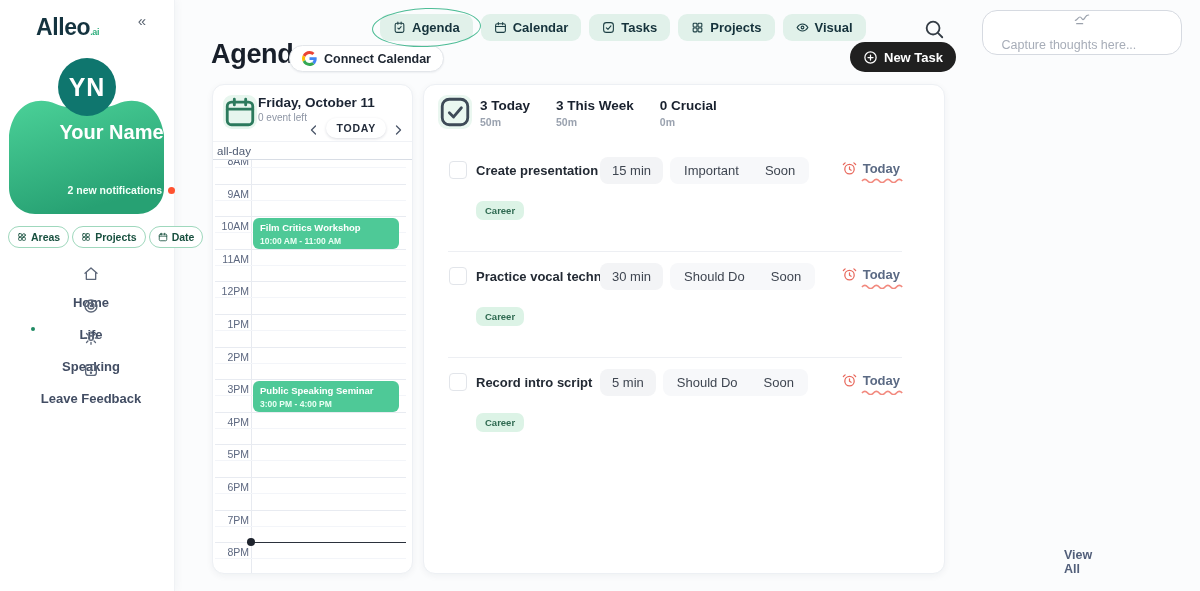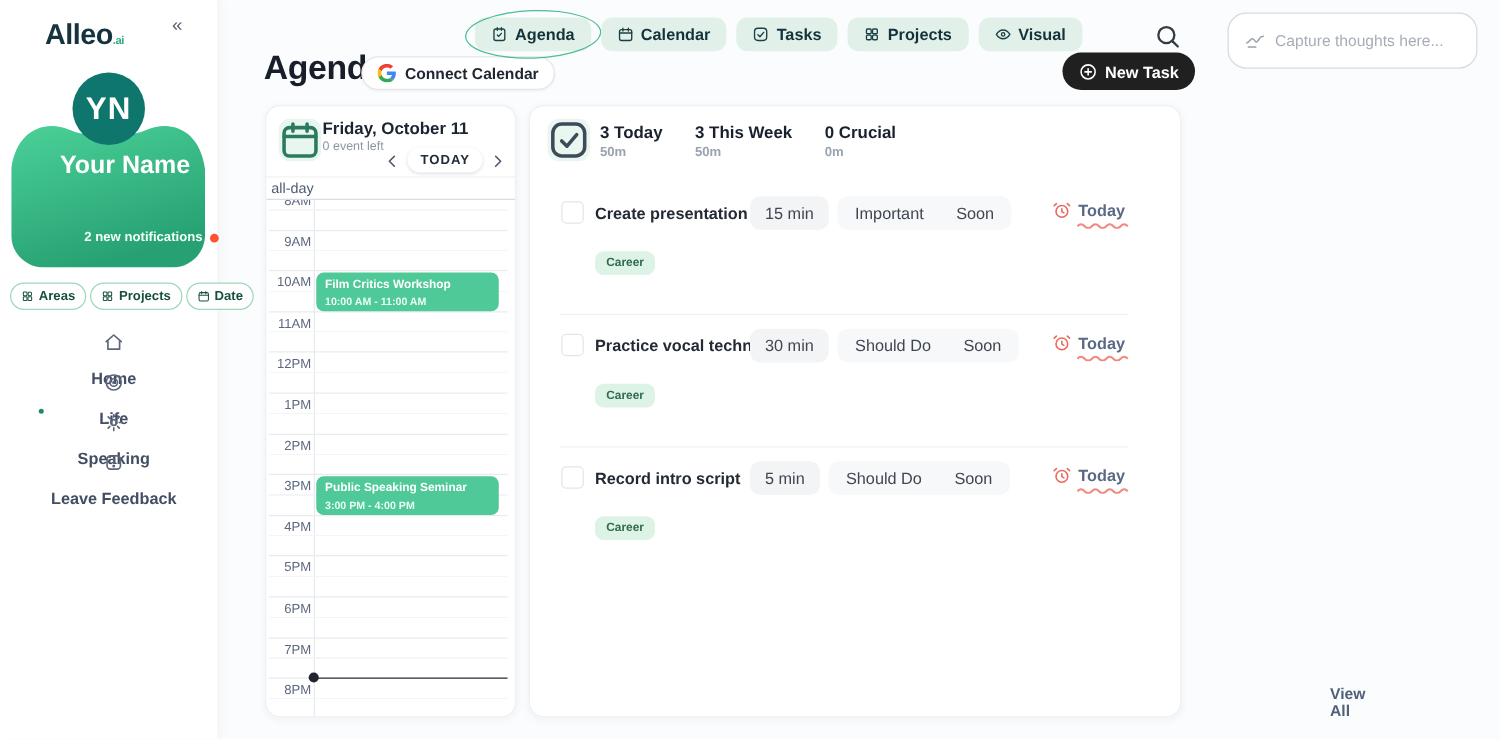--- a/index.html
+++ b/index.html
@@ -11,21 +11,21 @@
   .sidebar { position:absolute; left:0; top:0; width:175px; height:591px; background:#fff;
              border-right:1px solid #f0f2f5; box-shadow:2px 0 8px rgba(30,40,70,.04); z-index:5; }
   .logo { position:absolute; left:36px; top:14px; font-size:23px; font-weight:800; color:#14333f; letter-spacing:-.4px; }
   .logo .suffix { font-size:9px; font-weight:700; color:#2fae7d; }
   .collapse { position:absolute; right:28px; top:12px; font-size:15px; color:#596370; cursor:pointer; }
   .user-card-wrap { position:absolute; left:9px; top:87px; width:155px; height:127px; }
   .user-card-wrap svg.card-bg { position:absolute; inset:0; width:155px; height:127px; }
   .avatar { position:absolute; left:58px; top:58px; width:58px; height:58px; border-radius:50%;
             background:#0f766e; color:#fff; display:flex; align-items:center; justify-content:center;
             font-size:25px; font-weight:600; letter-spacing:1px; z-index:3; }
-  .user-name { position:absolute; left:0; width:175px; top:121px; text-align:left; color:#fff;
+  .user-name { position:absolute; left:0; width:175px; top:121px; text-align:center; color:#fff;
                font-size:20px; font-weight:800; z-index:4;padding-left:48px; }
   .notif { position:absolute; left:0; width:175px; top:184px; text-align:center; color:#f2fff8;
            font-size:10.5px; font-weight:600; z-index:4; display:flex; justify-content:flex-end; align-items:center; gap:6px; }
   .notif-dot { width:7px; height:7px; border-radius:50%; background:#ff5230; display:inline-block; }
   .filters { position:absolute; left:8px; top:226px; display:flex; gap:3px; }
   .filter-pill { display:flex; align-items:center; gap:4px; border:1px solid #9fd8bd; background:#fff;
                  color:#18503f; border-radius:12px; padding:4px 8px; font-size:10.5px; font-weight:700; cursor:pointer; }
   .filter-pill svg { width:10px; height:10px; }
   .side-nav { position:absolute; left:21px; top:266px; width:140px; }
   .nav-item { display:flex; align-items:center; gap:13px; height:32px; color:#424d63; font-size:13px;
@@ -36,21 +36,21 @@
   
   .tabs { position:absolute; left:380px; top:14px; display:flex; gap:8px; z-index:2; }
   .tab { display:flex; align-items:center; gap:6px; background:#e1f1ea; border-radius:9px; padding:6px 13px;
          font-size:13px; font-weight:700; color:#15323b; cursor:pointer; position:relative; }
   .tab svg { width:13px; height:13px; color:#1c3f44; }
   .tab.active::after { content:""; position:absolute; inset:-6px -8px; border:1.6px solid rgba(47,177,132,.85);
                        border-radius:50%; transform:rotate(-2deg); pointer-events:none; }
   .search-btn { position:absolute; left:923px; top:18px; width:22px; height:22px; color:#333b44; cursor:pointer; }
   .search-btn svg { width:18px; height:18px; }
   .capture { position:absolute; left:982px; top:10px; width:200px; height:45px; border:1.3px solid #d6dae1;
-             border-radius:15px; background:#fff; display:flex; align-items:center; gap:8px; padding:0 13px; }
+             border-radius:15px; background:#fff; display:flex; align-items:center; gap:8px; padding:0 13px;flex-direction:column; }
   .capture svg { width:16px; height:16px; color:#9aa1ac; flex:none; }
   .capture input { border:none; outline:none; flex:1; font-family:inherit; font-size:12.5px; color:#3c434e;
                    background:transparent; min-width:0; }
   .capture input::placeholder { color:#a7adb8; }
 
   
   .page-title { position:absolute; left:211px; top:39px; font-size:27px; font-weight:800; color:#181f2a; letter-spacing:-.3px; }
   .connect-btn { position:absolute; left:289px; top:45px; height:27px; display:flex; align-items:center; gap:7px;
                  padding:0 12px; border:1px solid #e3e6ea; border-radius:17px; background:#fff;
                  box-shadow:0 1px 2px rgba(20,30,60,.06); font-size:12.5px; font-weight:600; color:#1e2631; cursor:pointer; }

